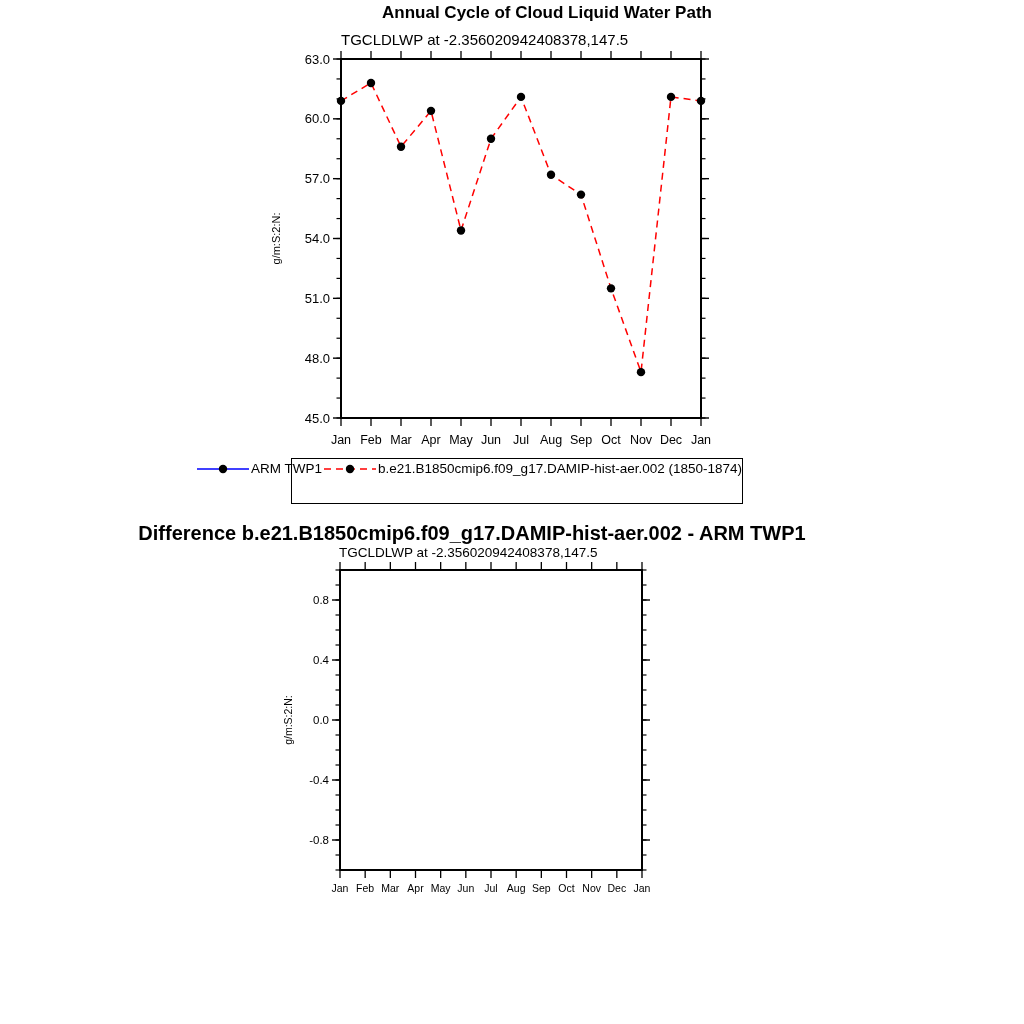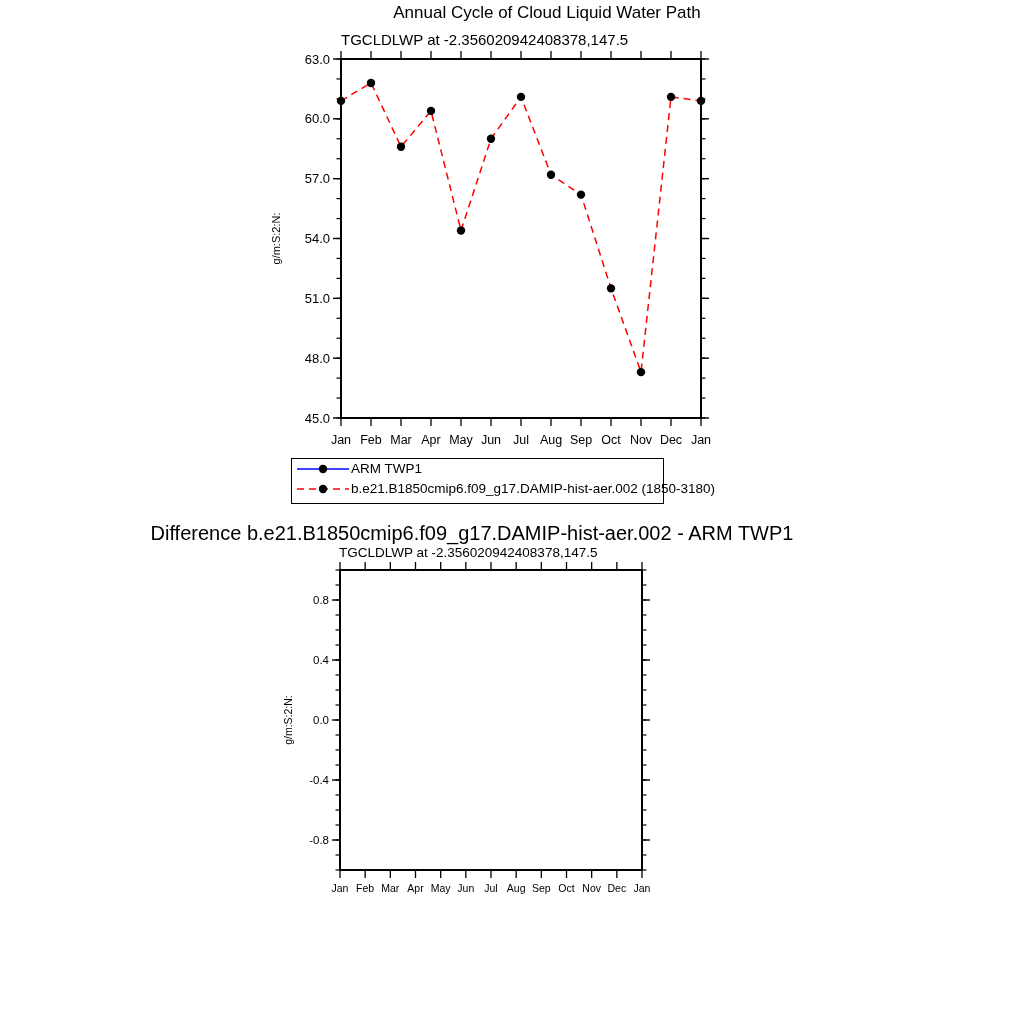--- a/index.html
+++ b/index.html
@@ -2,30 +2,30 @@
 <html><head>
 <meta charset="utf-8">
 <style>
   html,body{margin:0;padding:0;}
   body{
     width:1024px;height:1024px;background:#ffffff;
     font-family:"Liberation Sans",sans-serif;color:#000;
     position:relative;overflow:hidden;
   }
   .abs{position:absolute;}
-  .chart-title{font-weight:normal;font-size:17px;white-space:nowrap;transform:translateX(-50%);}
+  .chart-title{font-weight:bold;font-size:17px;white-space:nowrap;transform:translateX(-50%);}
   .chart-subtitle{font-size:15px;white-space:nowrap;}
   #title2{font-size:20px;}
   #subtitle2{font-size:13.5px;}
   #plots{position:absolute;left:0;top:0;width:1024px;height:1024px;}
   #plots text{font-family:"Liberation Sans",sans-serif;fill:#000;}
   #legend-box{
-    left:291px;top:458px;width:373px;height:46px;
+    left:291px;top:458px;width:452px;height:46px;
     border:1.5px solid #000;background:#fff;box-sizing:border-box;
-    display:flex;flex-direction:column;justify-content:flex-start;
+    display:flex;flex-direction:row;justify-content:flex-end;
     padding-left:3px;
   }
   .legend-row{display:flex;align-items:center;height:20px;}
   .legend-row span{font-size:13.5px;white-space:nowrap;line-height:1;}
   .legend-sample{width:56px;height:16px;flex:0 0 56px;}
 </style>
 </head>
 <body>
 
 <div id="title1" class="abs chart-title" style="left:547px;top:3px;">Annual Cycle of Cloud Liquid Water Path</div>
@@ -257,19 +257,19 @@
         <line x1="2" y1="8" x2="54" y2="8" stroke="#0000FF" stroke-width="1.6"></line>
         <circle cx="28" cy="8" r="4.2" fill="#000000"></circle>
       </svg>
     <span>ARM TWP1</span>
   </div>
   <div class="legend-row">
     <svg class="legend-sample" viewBox="0 0 56 16">
         <line x1="2" y1="8" x2="54" y2="8" stroke="#FF0000" stroke-width="1.6" stroke-dasharray="7 5"></line>
         <circle cx="28" cy="8" r="4.2" fill="#000000"></circle>
       </svg>
-    <span>b.e21.B1850cmip6.f09_g17.DAMIP-hist-aer.002 (1850-3180)</span>
+    <span>b.e21.B1850cmip6.f09_g17.DAMIP-hist-aer.002 (1850-1874)</span>
   </div>
 </div>
 
 <div id="title2" class="abs chart-title" style="left:472px;top:522px;">Difference b.e21.B1850cmip6.f09_g17.DAMIP-hist-aer.002 - ARM TWP1</div>
 
 <div id="subtitle2" class="abs chart-subtitle" style="left:339px;top:545px;">TGCLDLWP at -2.356020942408378,147.5</div>
 
 </body></html>

